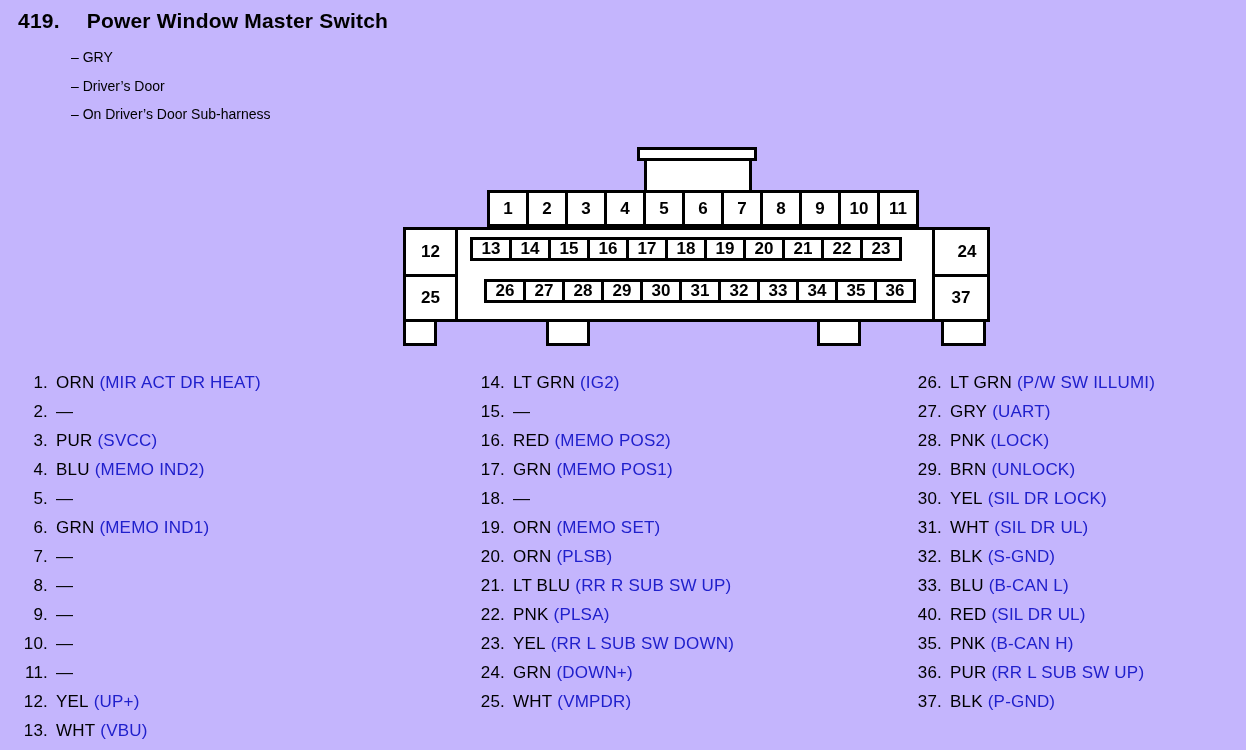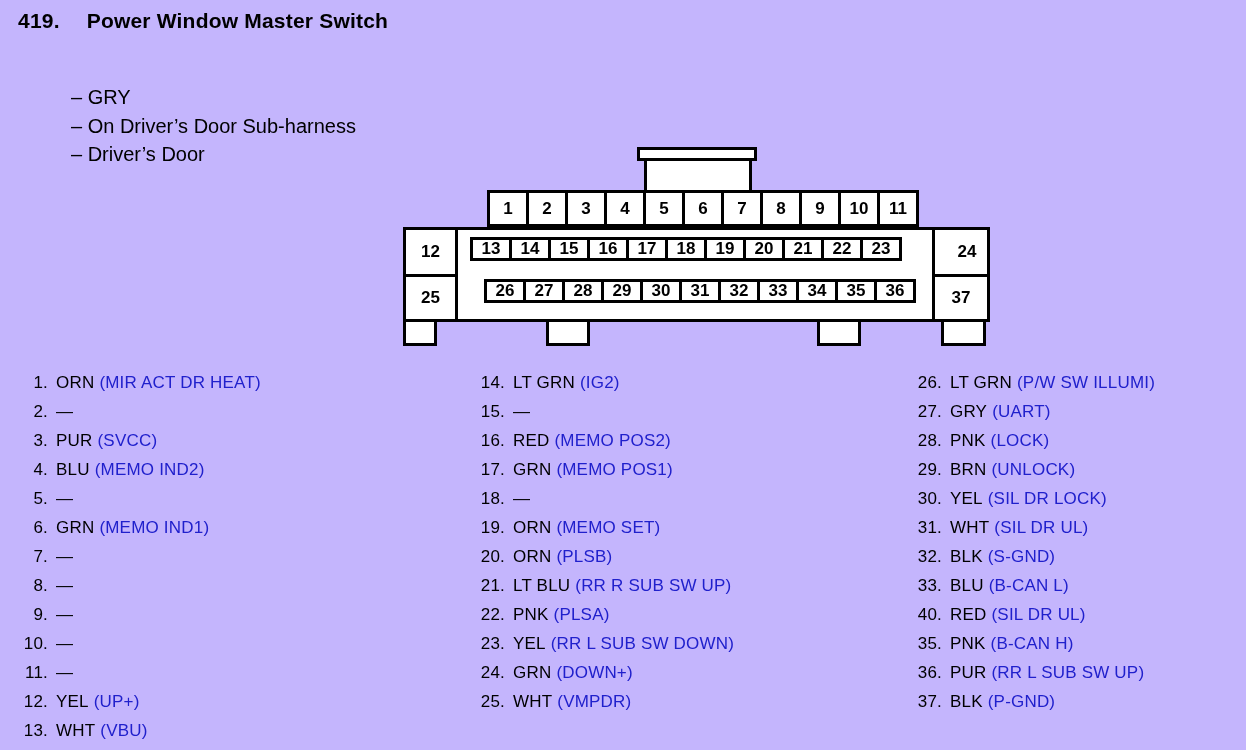--- a/index.html
+++ b/index.html
@@ -6,21 +6,21 @@
   html,body { background:#ffffff; }
   body {
     font-family:"Liberation Sans","DejaVu Sans",sans-serif;
     color:#000;
   }
   .page { position:relative; width:1246px; height:750px; background:#c4b5fd; overflow:hidden; }
 
   
   .title-line { position:absolute; left:18px; top:9px; font-weight:bold; font-size:21px; letter-spacing:0.2px; white-space:nowrap; }
   .title-text { margin-left:27px; }
-  .bullets { position:absolute; left:71px; top:43px; font-size:20px; line-height:28.6px;margin-top:40px; }
+  .bullets { position:absolute; left:71px; top:43px; font-size:14px; line-height:28.6px; }
 
   
   .abs { position:absolute; background:#fff; }
   .outline { border:3px solid #000; }
   .line { position:absolute; background:#000; }
 
   .latch-body { left:644px; top:158px; width:108px; height:32px; border:3px solid #000; border-bottom:none; }
   .latch-bar  { left:637px; top:147px; width:120px; height:14px; }
 
   .body-outline { left:403px; top:227px; width:587px; height:95px; }
@@ -70,22 +70,22 @@
 <body>
 
 <div class="page">
 
   <div class="title-line">
     <span>419.</span><span class="title-text">Power Window Master Switch</span>
   </div>
 
   <div class="bullets">
     <div>– GRY</div>
+    <div>– Driver’s Door</div>
     <div>– On Driver’s Door Sub-harness</div>
-    <div>– Driver’s Door</div>
   </div>
 
   <div class="diagram">
     <div class="abs latch-body"></div>
     <div class="abs outline latch-bar"></div>
 
     <div class="abs outline body-outline"></div>
 
     <div class="pin-row pin-row-1">
         <div class="pin-box">1</div>

